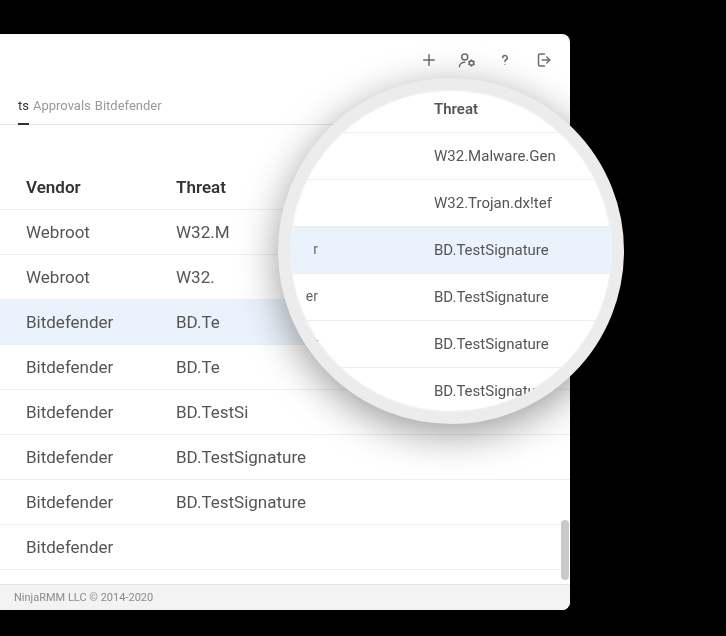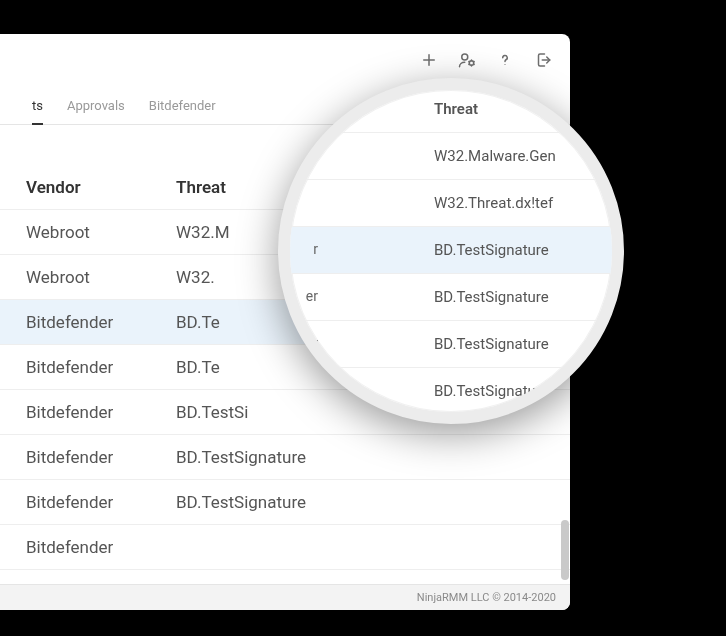--- a/index.html
+++ b/index.html
@@ -29,22 +29,22 @@
     justify-content:flex-end;
     align-items:center;
     padding: 0 18px;
     gap: 20px;
     color:#6e6e6e;
   }
   .topbar svg { width:18px; height:18px; stroke:#6e6e6e; fill:none; stroke-width:2; stroke-linecap:round; stroke-linejoin:round; }
 
   .tabs {
     display:flex;
-    gap: 24px;
-    padding: 0 32px;
+    gap: 4px;
+    padding: 0 18px;
     border-bottom: 1px solid #e5e5e5;
     font-size: 13px;
     color:#999;
   }
   .tabs .tab { padding: 8px 0 10px 0; cursor:pointer; }
   .tabs .tab.active { color:#333; border-bottom: 2px solid #333; margin-bottom:-1px; }
 
   .spacer { height: 40px; }
 
   .table {
@@ -83,21 +83,20 @@
   .footer {
     position:absolute;
     bottom:0; left:0; right:0;
     height:26px;
     background:#f3f3f3;
     border-top:1px solid #e5e5e5;
     font-size:11px;
     color:#8a8a8a;
     display:flex;
     align-items:center;
-    justify-content:flex-end;
     padding:0 14px;
   }
 
   
   .lens {
     position:absolute;
     left: 278px;
     top: 78px;
     width: 346px;
     height: 346px;
@@ -231,21 +230,21 @@
       <div class="lhead">
         <div class="lcell lcol-side"></div>
         <div class="lcell lcol-main">Threat</div>
       </div>
       <div class="lrow">
         <div class="lcell lcol-side"></div>
         <div class="lcell lcol-main">W32.Malware.Gen</div>
       </div>
       <div class="lrow">
         <div class="lcell lcol-side"></div>
-        <div class="lcell lcol-main">W32.Threat.dx!tef</div>
+        <div class="lcell lcol-main">W32.Trojan.dx!tef</div>
       </div>
       <div class="lrow highlight">
         <div class="lcell lcol-side">r</div>
         <div class="lcell lcol-main">BD.TestSignature</div>
       </div>
       <div class="lrow">
         <div class="lcell lcol-side">er</div>
         <div class="lcell lcol-main">BD.TestSignature</div>
       </div>
       <div class="lrow">

